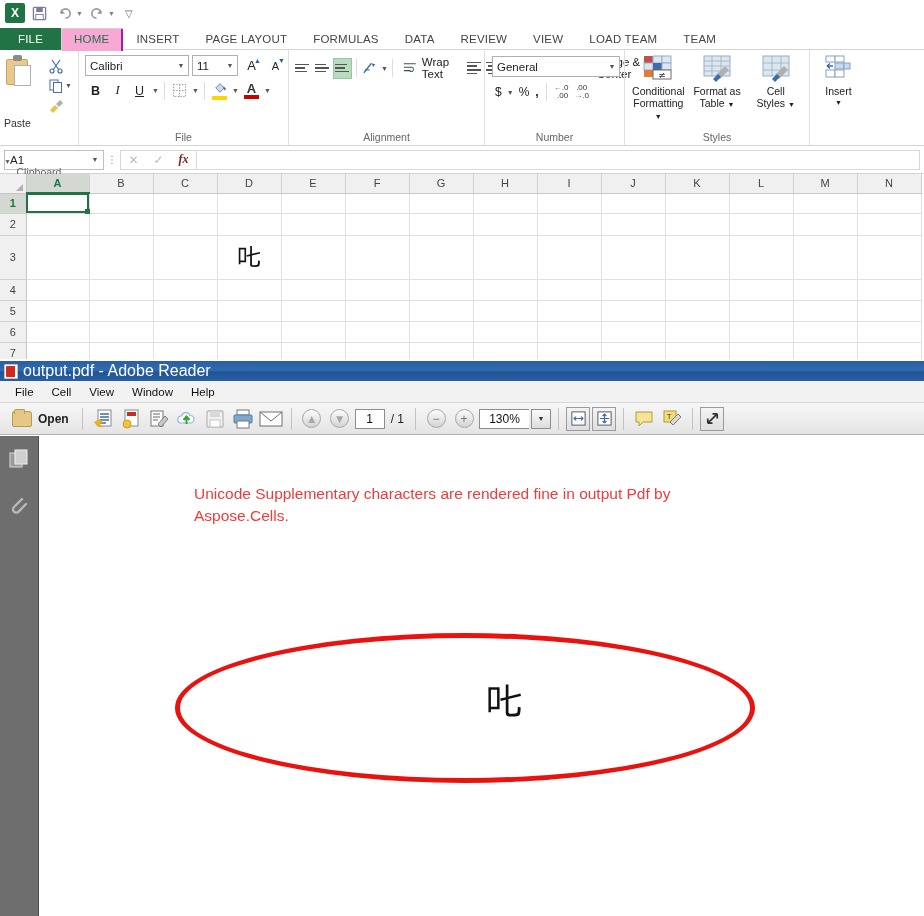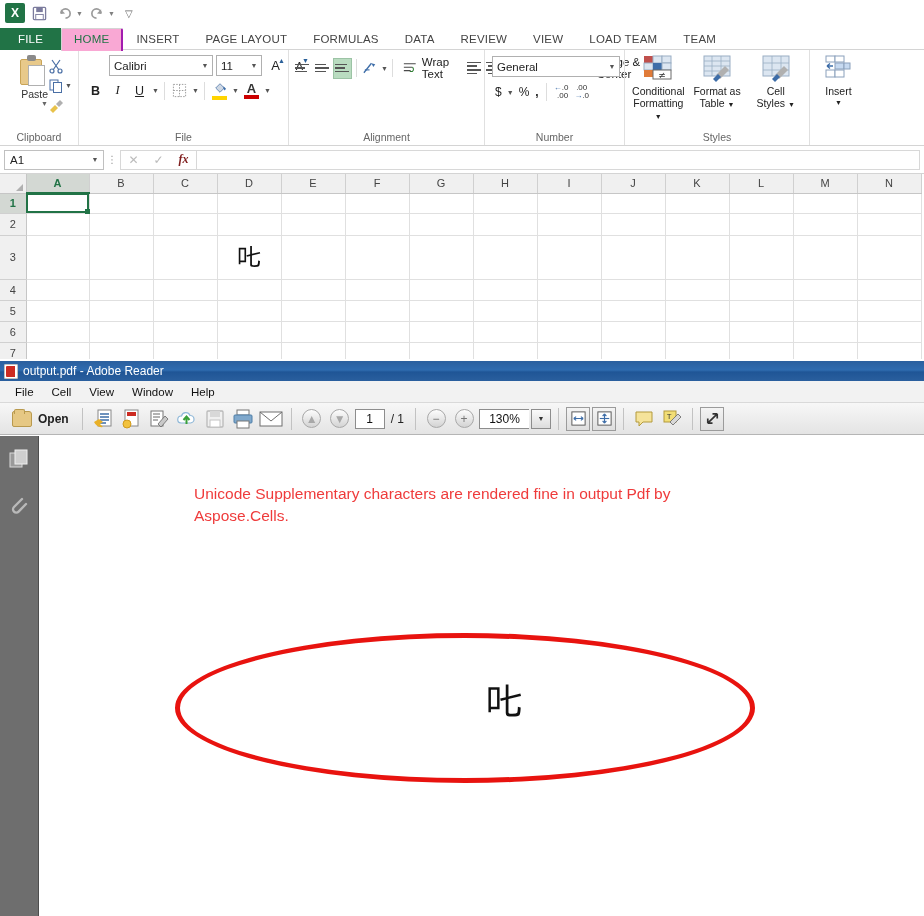--- a/index.html
+++ b/index.html
@@ -54,33 +54,33 @@
   .rgroup { position:relative; display:flex; flex-direction:column; padding:3px 4px 0 4px; }
   .rgroup + .rgroup { border-left:1px solid #e0e0e0; }
   .rgroup-body { flex:1; display:flex; align-items:flex-start; }
   .rgroup-label {
     font-size:10.5px; color:#666; text-align:center; height:15px; line-height:15px; position:relative;
   }
 
   
   .clip { width:78px; }
   .clip-inner { display:flex; }
-  .paste-btn { width:44px; display:flex; flex-direction:column; align-items:flex-end; padding-top:2px; }
+  .paste-btn { width:44px; display:flex; flex-direction:column; align-items:flex-start; padding-top:2px;gap:29px; }
   .paste-ico { width:30px; height:32px; position:relative; }
   .paste-ico .board { position:absolute; left:2px; top:4px; width:22px; height:26px; background:#e8c98a; border:1px solid #c9a457; border-radius:2px; }
   .paste-ico .clipTop { position:absolute; left:9px; top:0px; width:9px; height:6px; background:#8a8a8a; border-radius:2px; }
   .paste-ico .sheet { position:absolute; left:10px; top:10px; width:17px; height:21px; background:#fff; border:1px solid #b0b0b0; }
   .paste-lbl { font-size:10.5px; color:#333; margin-top:1px; }
   .paste-caret { font-size:7px; color:#666; }
   .clip-side { display:flex; flex-direction:column; gap:1px; padding-top:3px; }
   .clip-side-item { display:flex; align-items:center; height:19px; font-size:13px; color:#4a6fa5; }
 
   
   .fontg { width:210px; }
-  .font-row1 { display:flex; align-items:center; gap:3px; padding:2px 0 0 2px;margin-left:24px; }
+  .font-row1 { display:flex; align-items:center; gap:3px; padding:2px 0 0 2px; }
   .combo { border:1px solid #b0b0b0; background:#fff; height:21px; display:flex; align-items:center; font-size:11.5px; color:#222; padding:0 0 0 4px; }
   .combo .cval { flex:1; }
   .combo .cdrop { width:14px; text-align:center; font-size:7px; color:#555; }
   .font-name { width:104px; }
   .font-size { width:46px; }
   .abtn { width:21px; height:21px; display:flex; align-items:center; justify-content:center; font-size:13px; color:#222; position:relative; }
   .abtn sup { font-size:7px; color:#2a6099; position:absolute; top:2px; right:1px; }
   .font-row2 { display:flex; align-items:center; gap:1px; padding:4px 0 0 2px; }
   .fbtn { width:21px; height:21px; display:flex; align-items:center; justify-content:center; font-size:12.5px; color:#222; }
   .fbtn.bold{font-weight:bold;} .fbtn.ital{font-style:italic; font-family:"Liberation Serif",serif;}
@@ -145,21 +145,21 @@
   td.cell { border-right:1px solid #e0e0e0; border-bottom:1px solid #e0e0e0; background:#fff; vertical-align:middle; text-align:center; }
   td.cell .cjk { font-size:25px; color:#111; font-family:"DejaVu Sans", sans-serif; line-height:1; }
   .selbox { position:absolute; left:26px; top:19px; width:63px; height:20px; border:2px solid #217346; pointer-events:none; }
   .selbox:after { content:""; position:absolute; right:-3px; bottom:-3px; width:5px; height:5px; background:#217346; }
 
   
   #reader { position:absolute; left:0; top:361px; width:924px; height:555px; background:#fff; overflow:hidden; }
   .ar-title {
     height:20px; display:flex; align-items:center; gap:5px; padding-left:4px;
     background:linear-gradient(to bottom,#2b5f9e 0%,#2f6cb0 45%,#1f5596 55%,#2a5f9e 100%);
-    color:#fff; font-size:12px;
+    color:#fff; font-size:16px;
   }
   .ar-title .pdfico {
     width:14px; height:15px; background:#fff; border:1px solid #c0c0c0; position:relative; border-radius:1px;
   }
   .ar-title .pdfico:before {
     content:""; position:absolute; left:1px; top:1px; width:9px; height:11px; background:#cc2b22; border-radius:1px 0 0 1px;
   }
   .ar-menu { height:22px; background:#f2f2f2; display:flex; align-items:center; padding-left:6px; gap:0px;
              border-bottom:1px solid #d9d9d9; }
   .ar-menu .mi { font-size:11.5px; color:#111; padding:2px 9px; }

